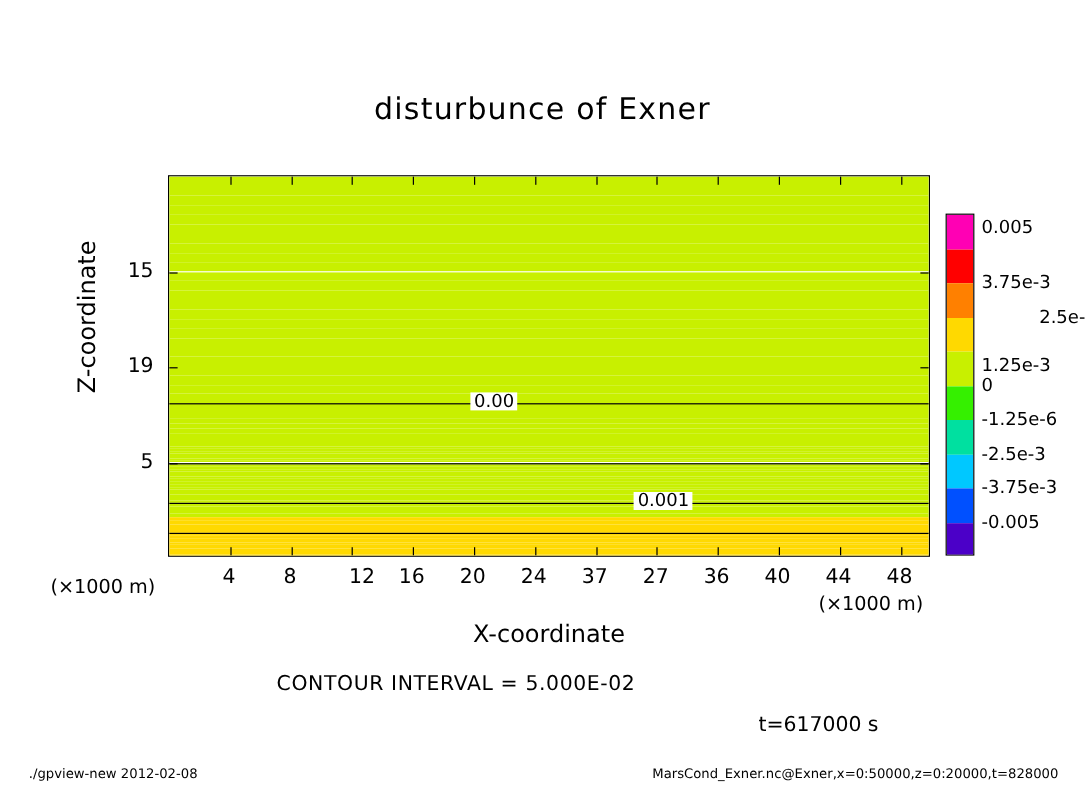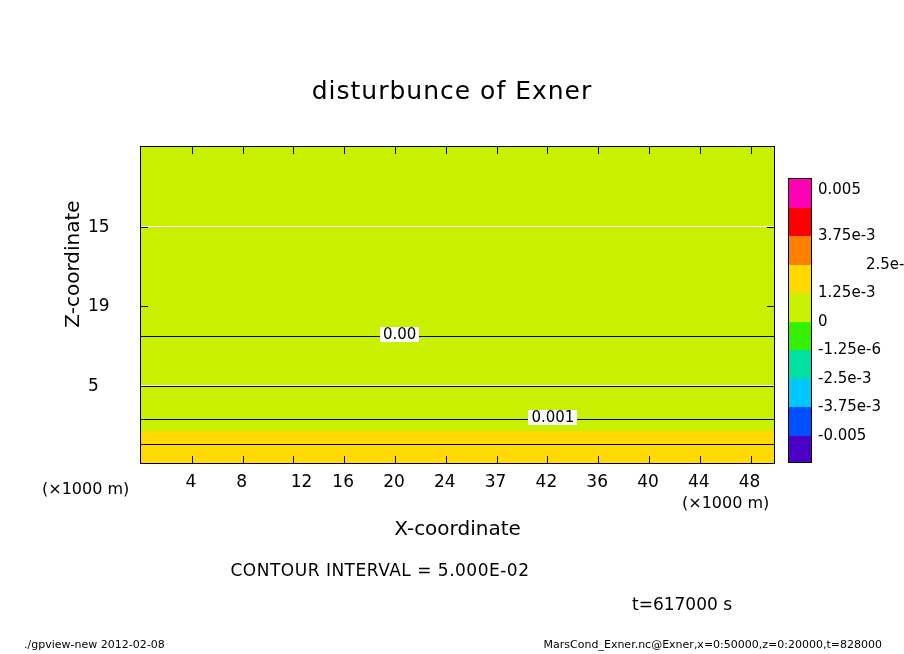--- a/index.html
+++ b/index.html
@@ -71,21 +71,21 @@
   }
   .xticklabel {
     position: absolute;
     font-size: 17px;
     text-align: center;
     width: 40px;
   }
   .yticklabel {
     position: absolute;
     font-size: 17px;
-    text-align: left;
+    text-align: right;
     width: 40px;
   }
 
   #ylabel {
     position: absolute;
     left: -28px; top: 252px;
     width: 200px;
     text-align: center;
     font-size: 20px;
     transform: rotate(-90deg);
@@ -264,33 +264,33 @@
 </div>
 
 <div id="xticklabel-layer">
     <div class="xticklabel" style="left: 170.8px; top: 471px;">4</div>
     <div class="xticklabel" style="left: 221.6px; top: 471px;">8</div>
     <div class="xticklabel" style="left: 272.4px; top: 471px; text-align: right;">12</div>
     <div class="xticklabel" style="left: 323.2px; top: 471px;">16</div>
     <div class="xticklabel" style="left: 374px; top: 471px;">20</div>
     <div class="xticklabel" style="left: 424.8px; top: 471px;">24</div>
     <div class="xticklabel" style="left: 475.6px; top: 471px;">37</div>
-    <div class="xticklabel" style="left: 526.4px; top: 471px;">42</div>
+    <div class="xticklabel" style="left: 526.4px; top: 471px;">27</div>
     <div class="xticklabel" style="left: 577.2px; top: 471px;">36</div>
     <div class="xticklabel" style="left: 628px; top: 471px;">40</div>
     <div class="xticklabel" style="left: 678.8px; top: 471px;">44</div>
     <div class="xticklabel" style="left: 729.6px; top: 471px;">48</div>
   </div>
 <div id="yticklabel-layer">
     <div class="yticklabel" style="left: 88px; top: 374.5px;">5</div>
     <div class="yticklabel" style="left: 88px; top: 295px;">19</div>
     <div class="yticklabel" style="left: 88px; top: 215.5px;">15</div>
   </div>
 <div id="contourlabel-layer">
-    <div class="contour-label abs" style="left: 380px; top: 327.21px; text-align: center;">0.00</div>
+    <div class="contour-label abs" style="left: 392px; top: 327.21px; text-align: center;">0.00</div>
     <div class="contour-label abs" style="left: 528.4px; top: 409.89px;">0.001</div>
   </div>
 
 <div id="ylabel" class="abs">Z-coordinate</div>
 <div id="xlabel" class="abs">X-coordinate</div>
 <div id="xunit-left" class="abs">(×1000 m)</div>
 <div id="xunit-right" class="abs">(×1000 m)</div>
 
 <div id="colorbar" class="abs">
     <div class="cbcell" style="height: 28.5px; background: rgb(255, 0, 180);"></div>
@@ -301,21 +301,21 @@
     <div class="cbcell" style="height: 28.5px; background: rgb(53, 240, 0);"></div>
     <div class="cbcell" style="height: 28.5px; background: rgb(0, 224, 160);"></div>
     <div class="cbcell" style="height: 28.5px; background: rgb(0, 200, 255);"></div>
     <div class="cbcell" style="height: 28.5px; background: rgb(0, 80, 255);"></div>
     <div class="cbcell" style="height: 28.5px; background: rgb(75, 0, 200);"></div>
   </div>
 <div id="cblabel-layer">
     <div class="cblabel" style="top: 180px;">0.005</div>
     <div class="cblabel" style="top: 226px;">3.75e-3</div>
     <div class="cblabel" style="top: 254.5px; margin-left: 48px;">2.5e-3</div>
-    <div class="cblabel" style="top: 283px;">1.25e-3</div>
+    <div class="cblabel" style="top: 295px;">1.25e-3</div>
     <div class="cblabel" style="top: 311.5px;">0</div>
     <div class="cblabel" style="top: 340px;">-1.25e-6</div>
     <div class="cblabel" style="top: 368.5px;">-2.5e-3</div>
     <div class="cblabel" style="top: 397px;">-3.75e-3</div>
     <div class="cblabel" style="top: 425.5px;">-0.005</div>
   </div>
 
 <div id="contour-interval" class="abs">CONTOUR INTERVAL = 5.000E-02</div>
 <div id="time-stamp" class="abs">t=617000 s</div>
 <div id="footer-left" class="abs">./gpview-new   2012-02-08</div>

